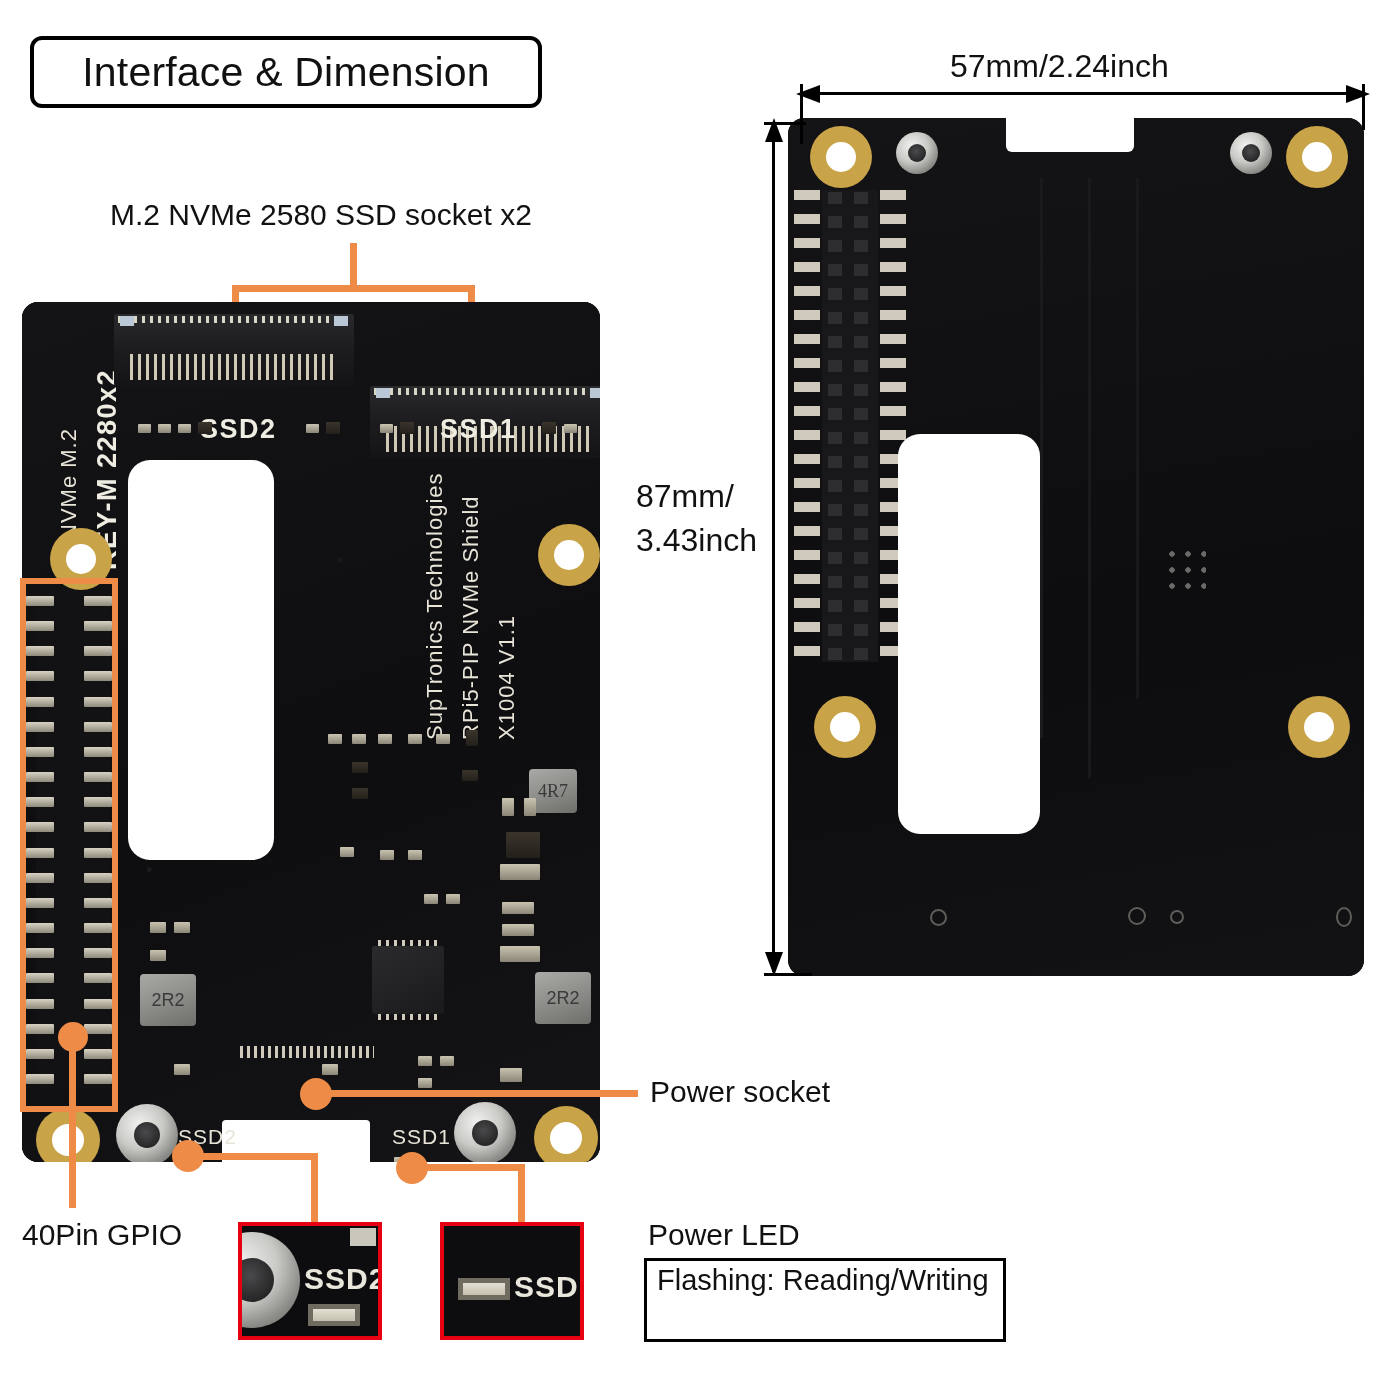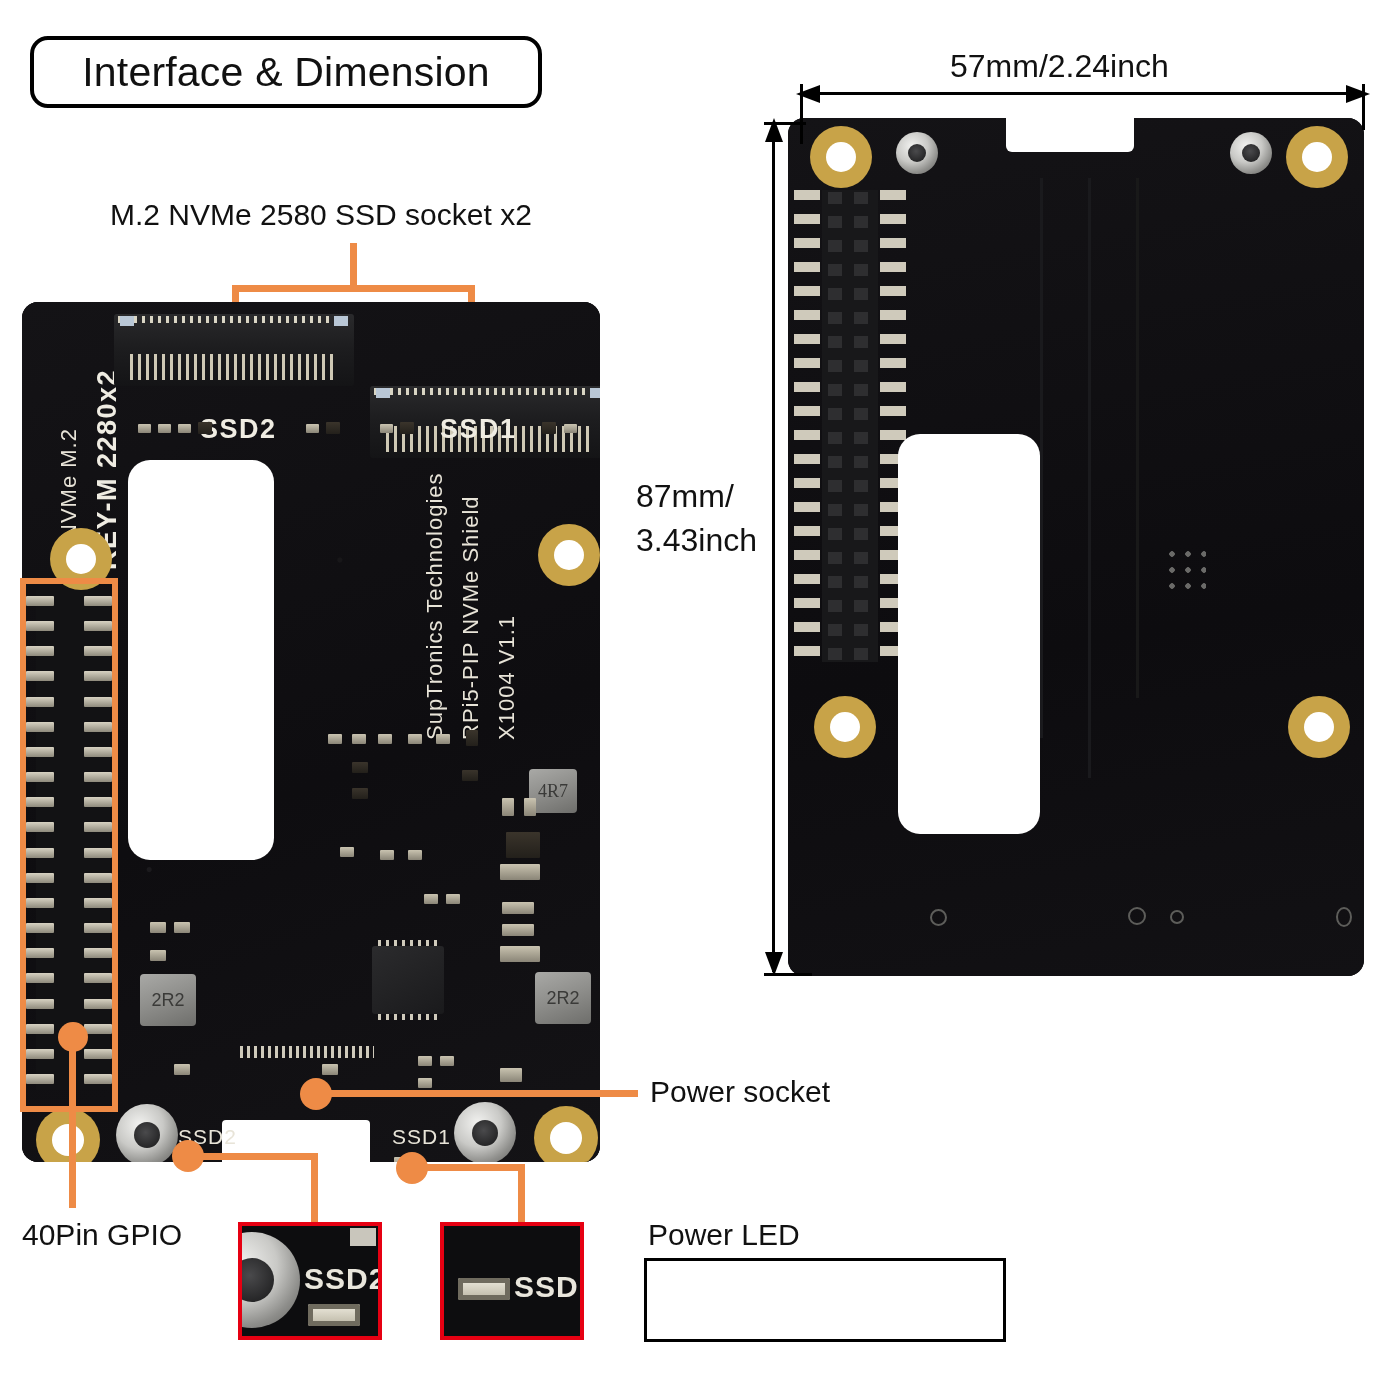--- a/index.html
+++ b/index.html
@@ -2,21 +2,21 @@
 <html><head>
 <meta charset="utf-8">
 <style>
   html,body{margin:0;padding:0;background:#ffffff;}
   body{width:1400px;height:1400px;position:relative;overflow:hidden;
        font-family:"Liberation Sans",sans-serif;color:#111;}
   .abs{position:absolute;}
 
   
   #title-box{left:30px;top:36px;width:512px;height:72px;border:4px solid #000;
-             border-radius:18px;display:flex;align-items:center;justify-content:center;
+             border-radius:12px;display:flex;align-items:center;justify-content:center;
              box-sizing:border-box;background:#fff;}
   #title-text{font-size:41px;letter-spacing:.2px;white-space:nowrap;}
 
   
   .lbl{font-size:30px;white-space:nowrap;color:#111;}
 
   
   .oline{background:#ee8b46;}
   .odot{background:#ee8b46;border-radius:50%;}
   .obox{border:6px solid #ee8b46;box-sizing:border-box;background:transparent;}
@@ -303,20 +303,21 @@
 
 <div class="callout" style="left:440px;top:1222px;width:144px;height:118px;">
   <div class="abs" style="left:14px;top:52px;width:52px;height:22px;
               background:linear-gradient(180deg,#efece0,#b9b4a2);border-radius:2px;
               box-shadow:inset 0 0 0 5px #6f6b5e;"></div>
   <div class="abs" style="left:70px;top:44px;color:#e9e6dc;font-size:30px;font-weight:bold;letter-spacing:1px;">SSD1</div>
 </div>
 
 <div class="abs lbl" style="left:648px;top:1218px;">Power LED</div>
 <div class="abs" id="led-legend-box" style="left:644px;top:1258px;width:362px;height:84px;">
+  <div>Flashing: Reading/Writing</div>
 </div>
 
 <div class="abs" id="back-board">
   <div class="pcbtex"></div>
 
   <div class="bnotch" style="left:218px;top:0;width:128px;height:34px;border-radius:0 0 6px 6px;"></div>
 
   <div class="abs mhole" style="left:22px;top:8px;width:62px;height:62px;">
       <i style="width:30px;height:30px;"></i>
     </div>

